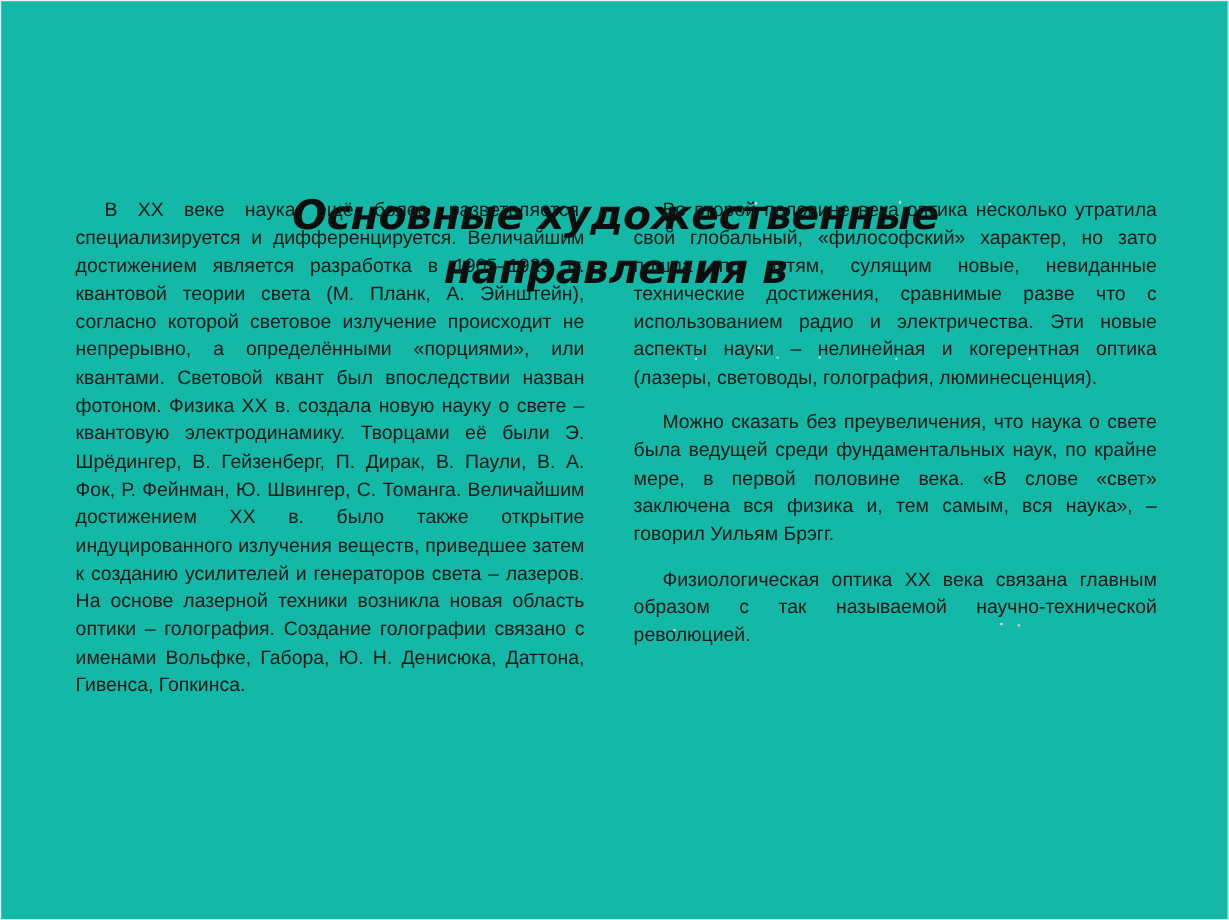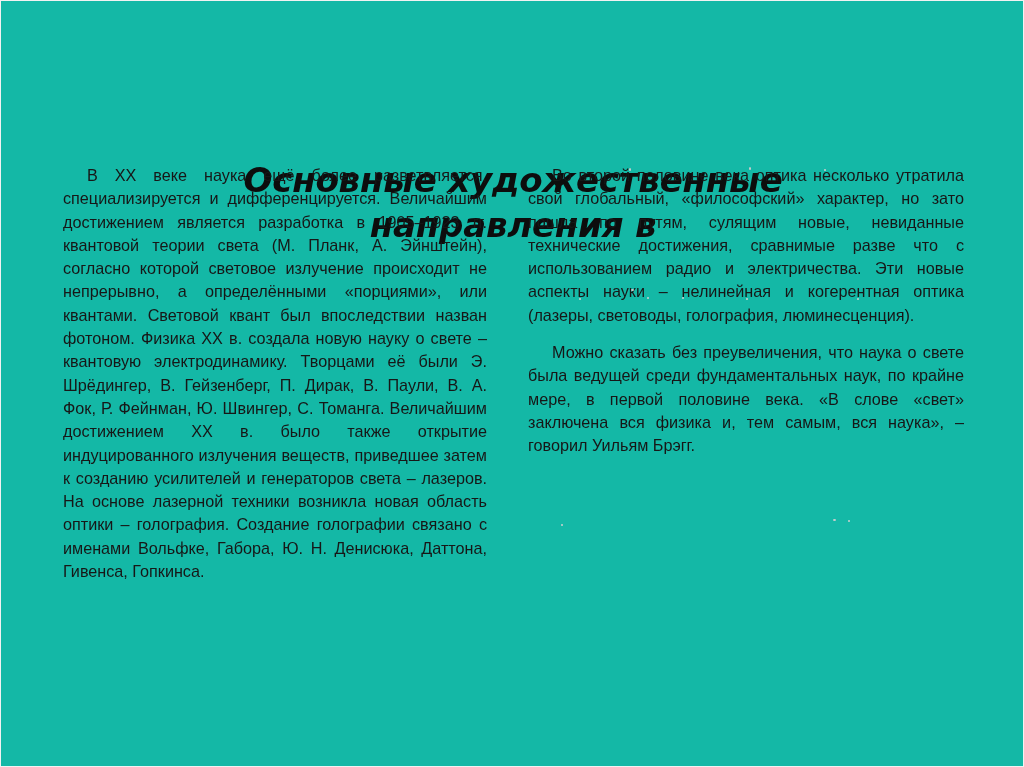--- a/index.html
+++ b/index.html
@@ -105,20 +105,21 @@
 
   <div class="body-columns">
 
     <div class="text-column left-col">
       <p class="paragraph">В XX веке наука ещё более разветвляется, специализируется и дифференцируется. Величайшим достижением является разработка в 1905–1923 гг. квантовой теории света (М. Планк, А. Эйнштейн), согласно которой световое излучение происходит не непрерывно, а определёнными «порциями», или квантами. Световой квант был впоследствии назван фотоном. Физика XX в. создала новую науку о свете – квантовую электродинамику. Творцами её были Э. Шрёдингер, В. Гейзенберг, П. Дирак, В. Паули, В. А. Фок, Р. Фейнман, Ю. Швингер, С. Томанга. Величайшим достижением XX в. было также открытие индуцированного излучения веществ, приведшее затем к созданию усилителей и генераторов света – лазеров. На основе лазерной техники возникла новая область оптики – голография. Создание голографии связано с именами Вольфке, Габора, Ю. Н. Денисюка, Даттона, Гивенса, Гопкинса.</p>
     </div>
 
     <div class="text-column right-col">
       <p class="paragraph">Во второй половине века оптика несколько утратила свой глобальный, «философский» характер, но зато пошла по путям, сулящим новые, невиданные технические достижения, сравнимые разве что с использованием радио и электричества. Эти новые аспекты науки – нелинейная и когерентная оптика (лазеры, световоды, голография, люминесценция).</p>
       <p class="paragraph">Можно сказать без преувеличения, что наука о свете была ведущей среди фундаментальных наук, по крайне мере, в первой половине века. «В слове «свет» заключена вся физика и, тем самым, вся наука», – говорил Уильям Брэгг.</p>
+      <p class="paragraph">Физиологическая оптика XX века связана главным образом с так называемой научно-технической революцией.</p>
     </div>
 
   </div>
 
   <span class="speckle" style="left:628px; top:167px; width:2px; height:3px;"></span>
   <span class="speckle" style="left:748px; top:166px; width:2px; height:3px;"></span>
   <span class="speckle" style="left:823px; top:168px; width:2px; height:2px;"></span>
   <span class="speckle" style="left:630px; top:288px; width:3px; height:2px;"></span>
   <span class="speckle" style="left:578px; top:297px; width:2px; height:2px;"></span>
   <span class="speckle" style="left:646px; top:296px; width:2px; height:2px;"></span>

